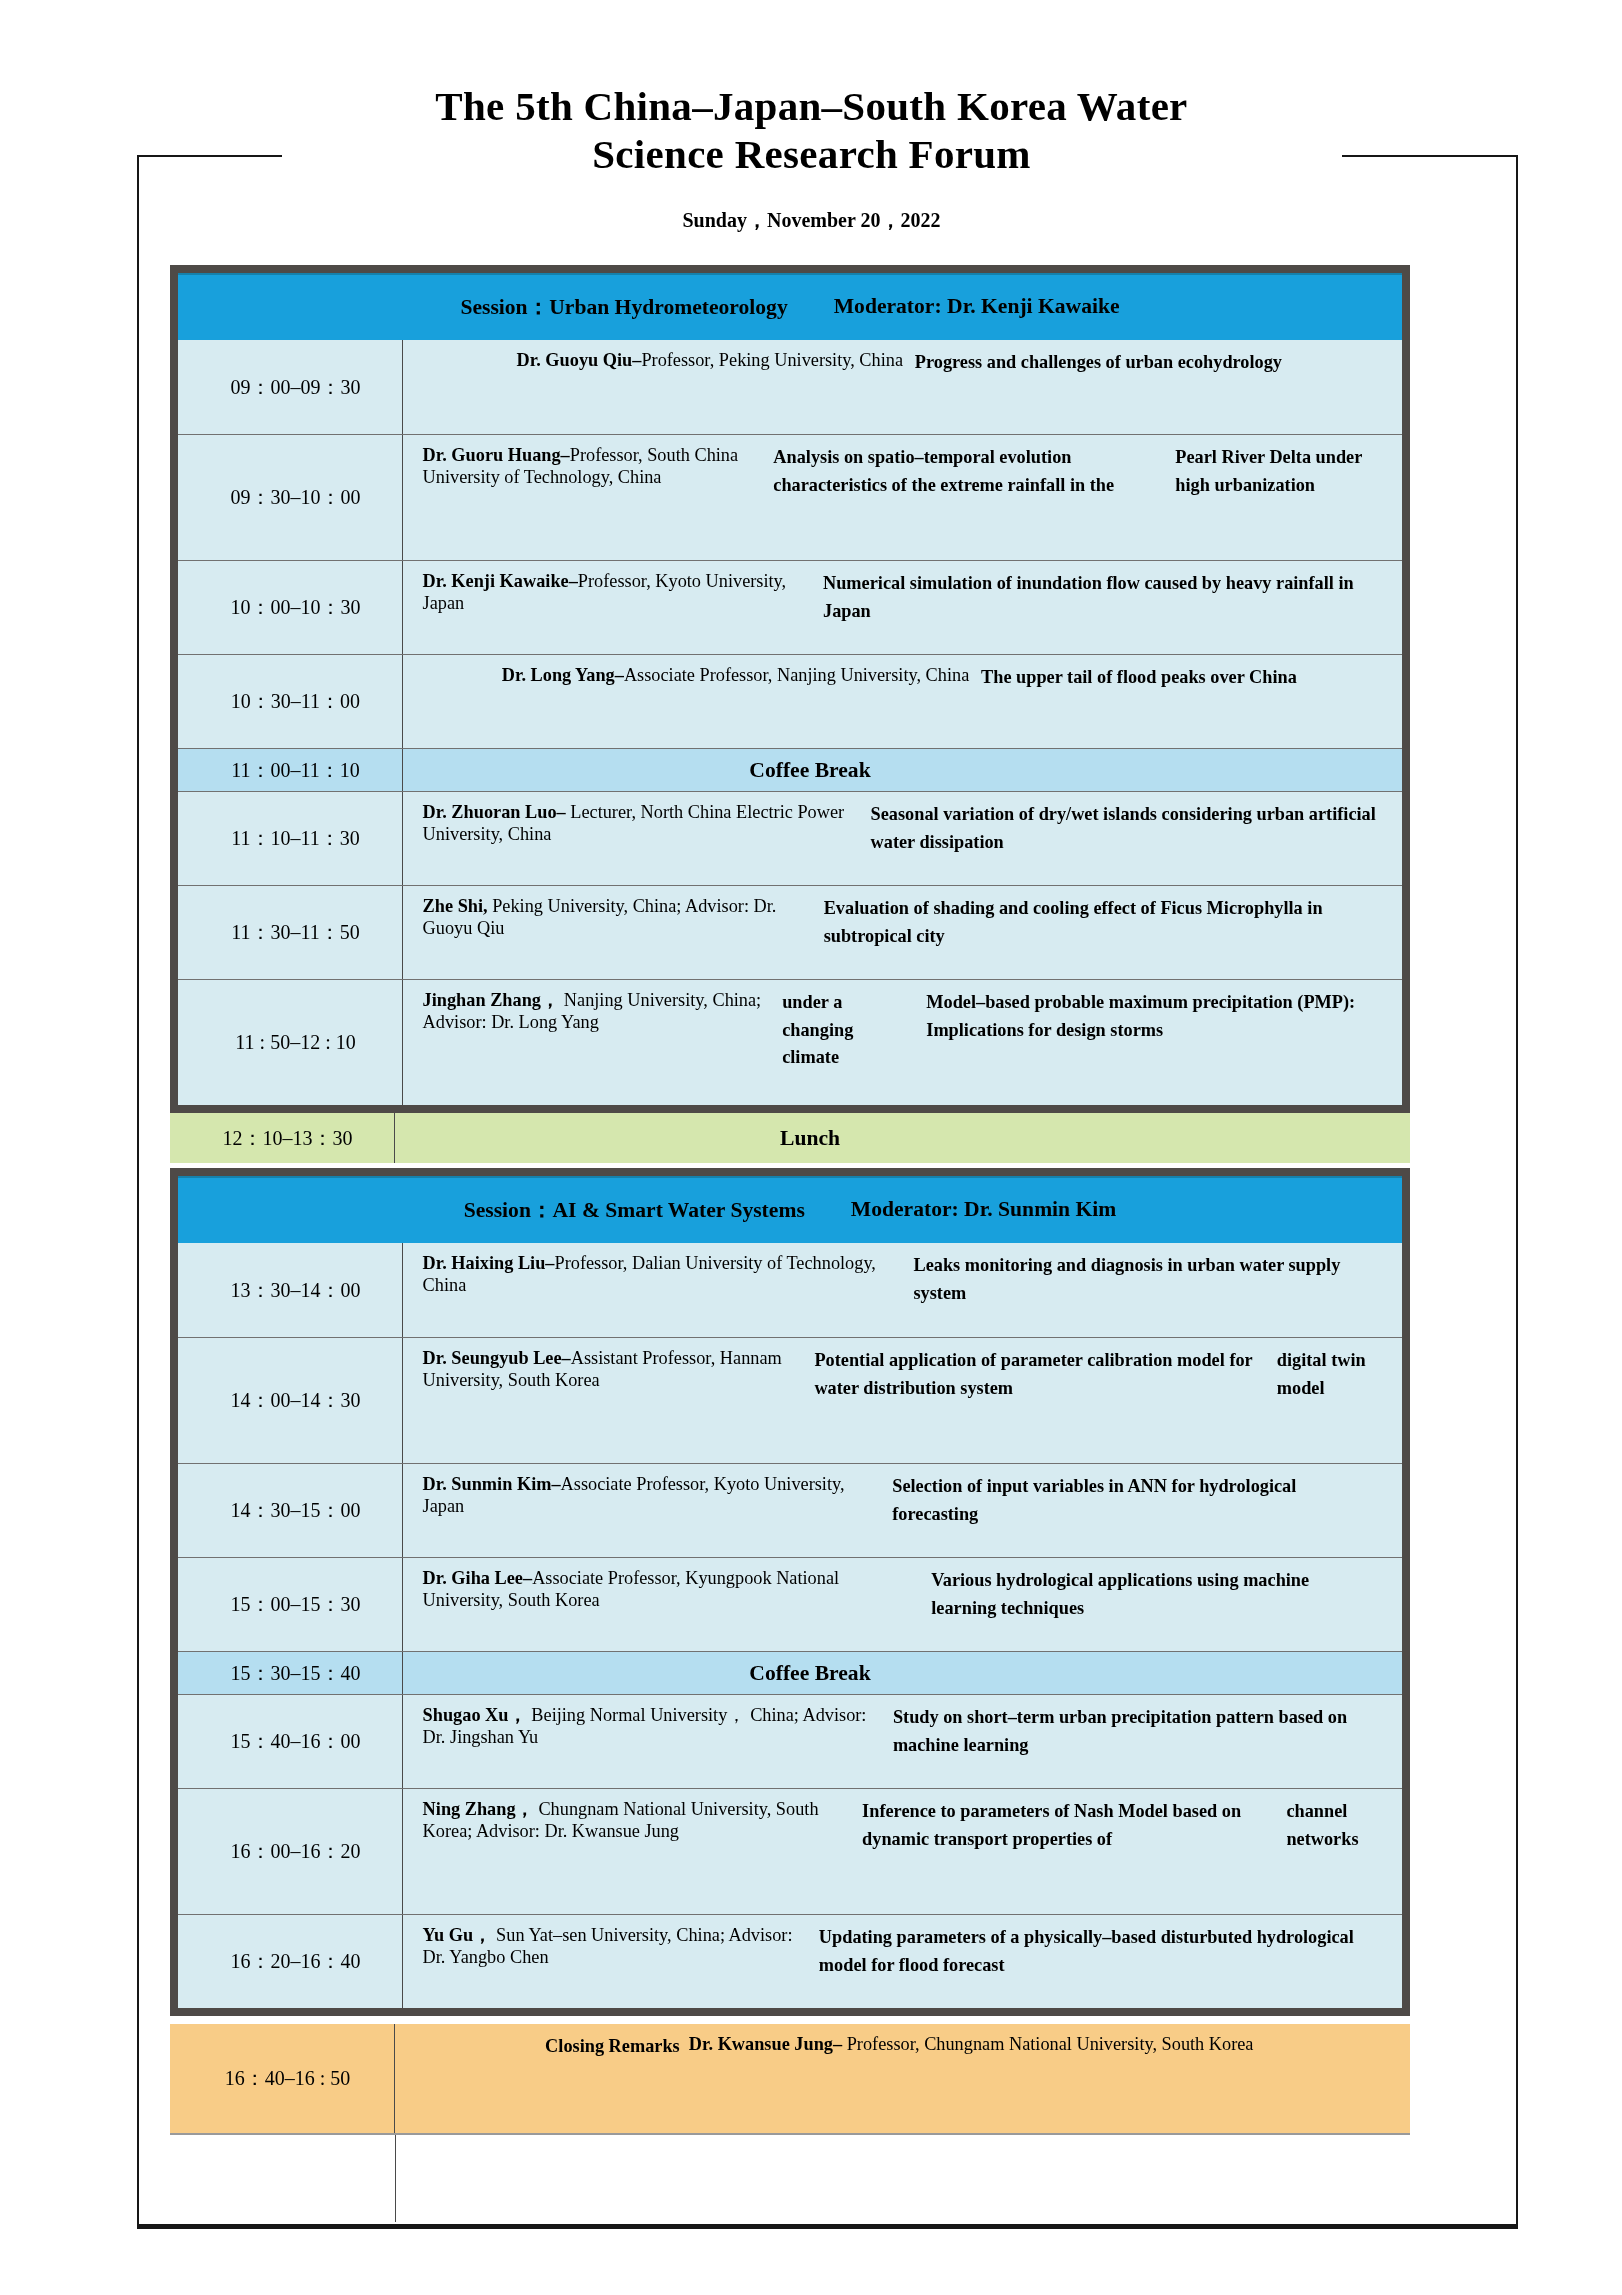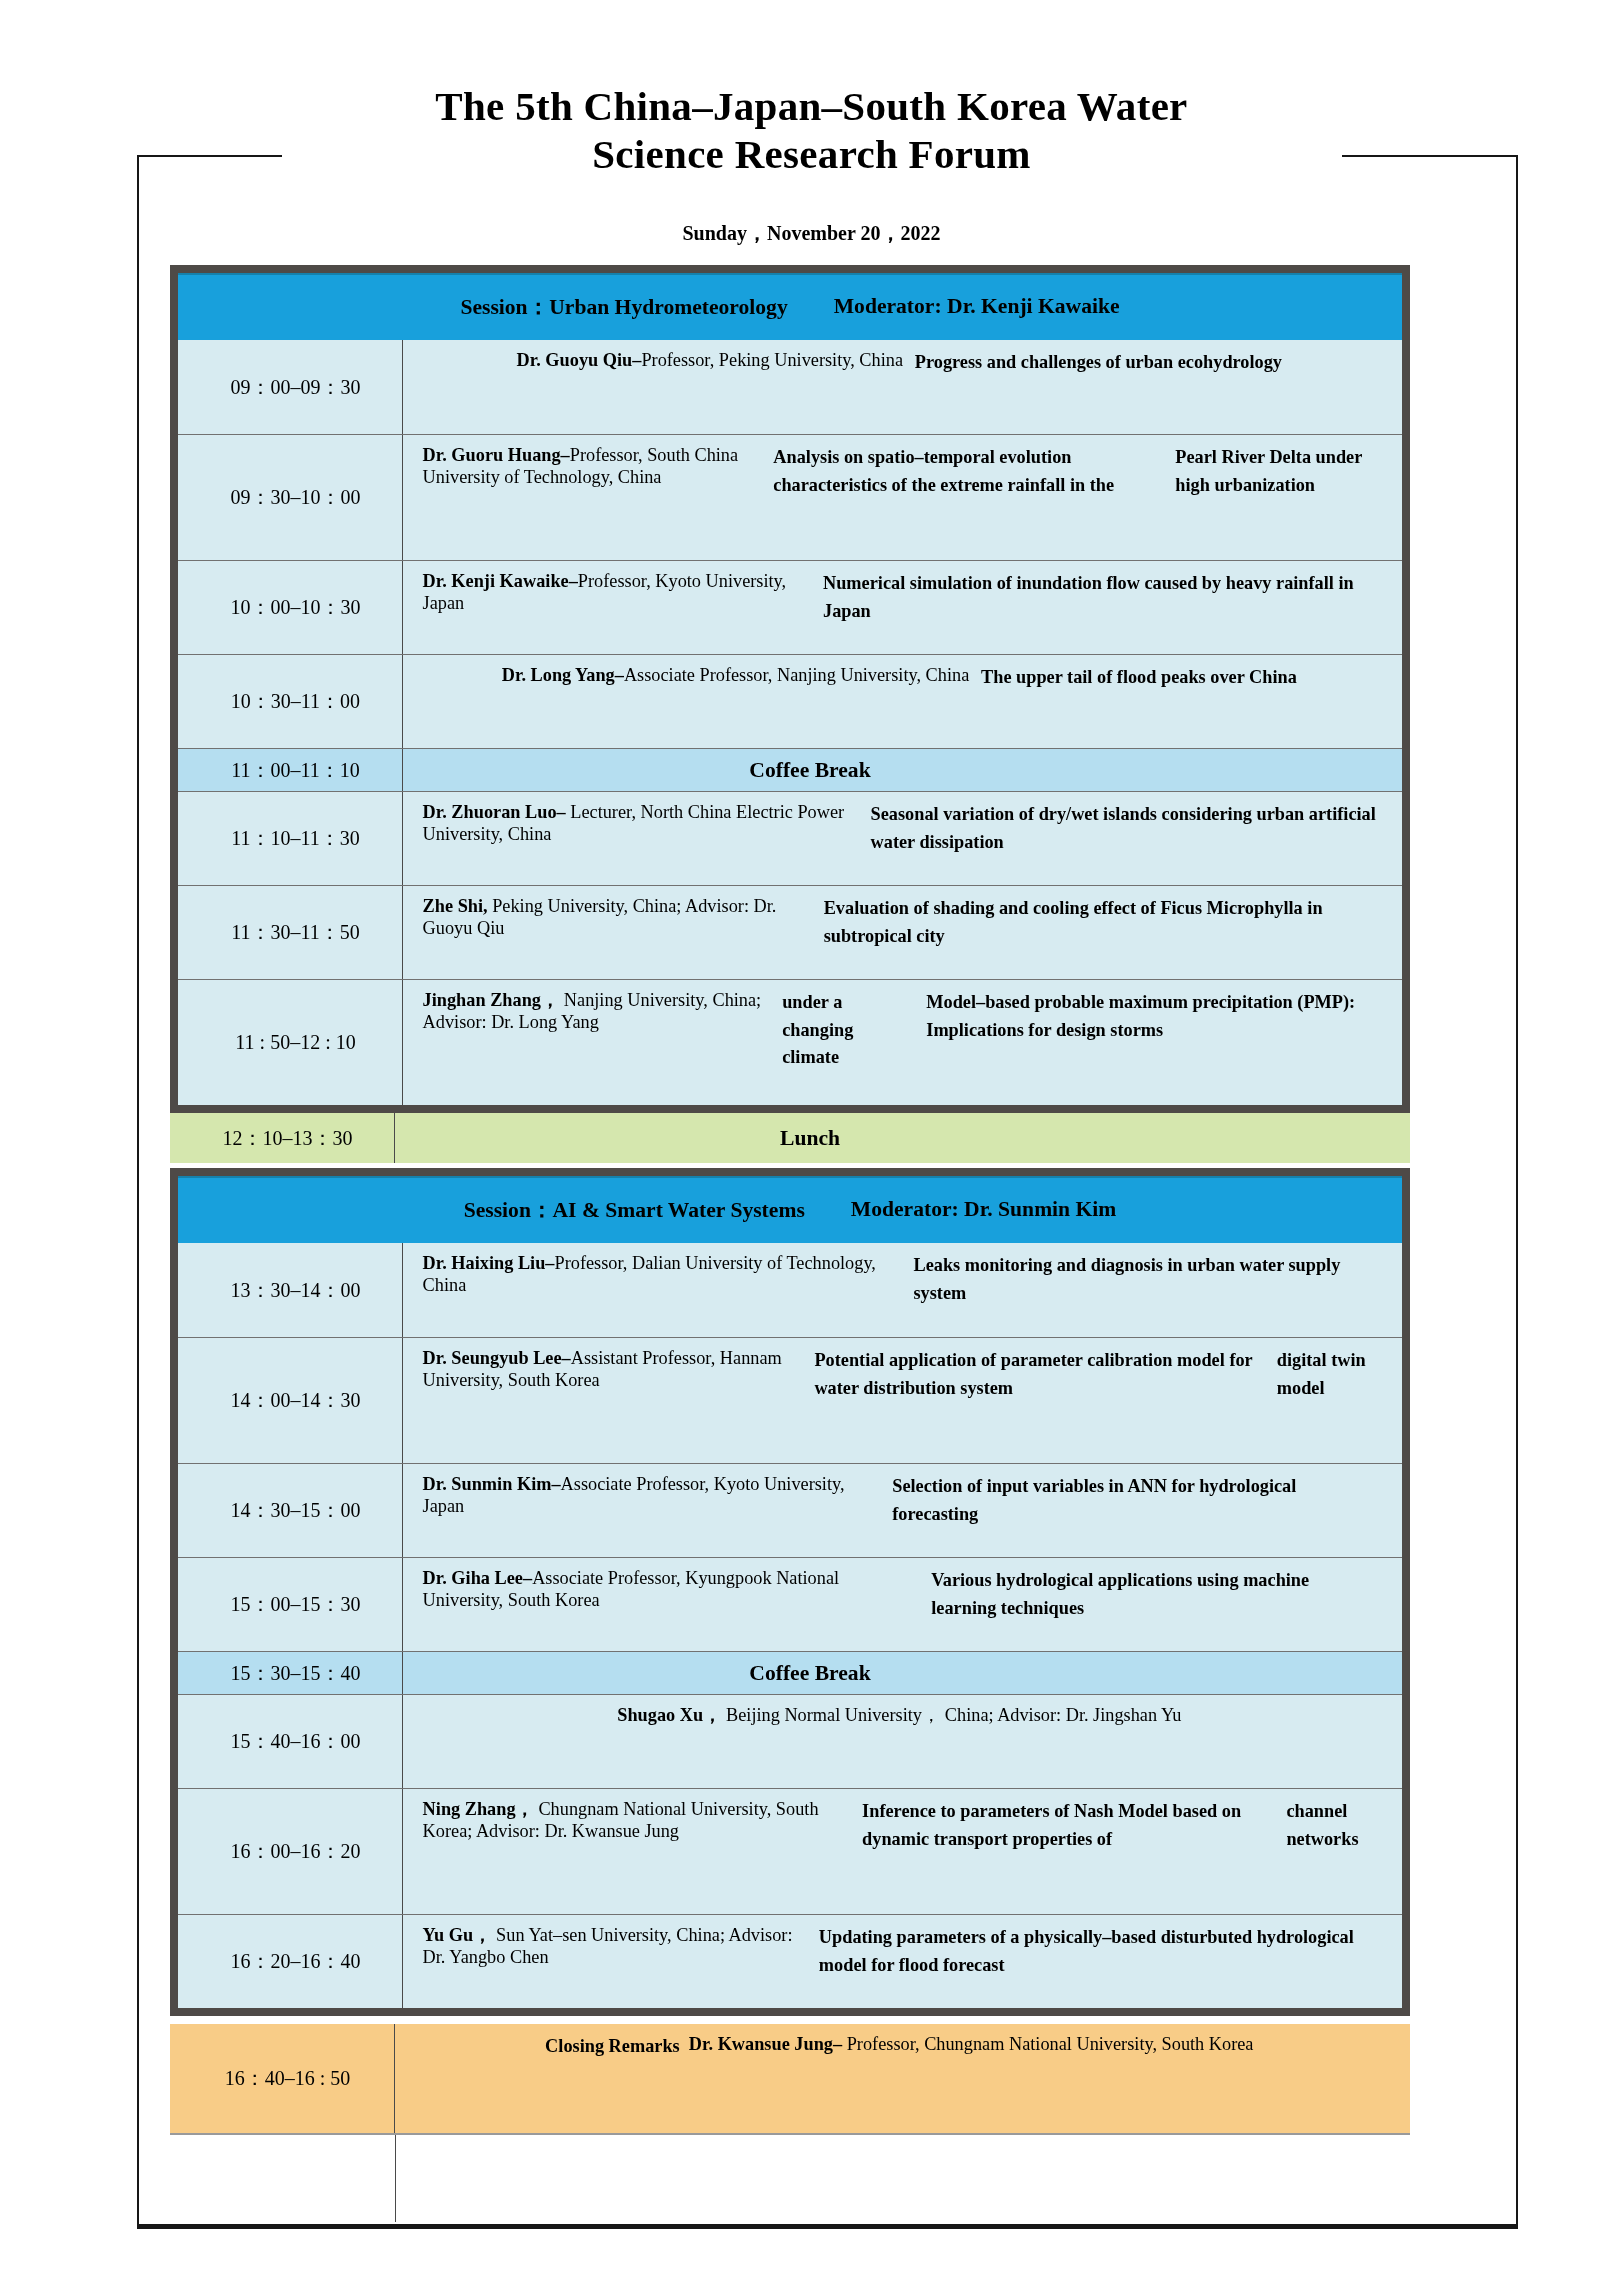--- a/index.html
+++ b/index.html
@@ -9,21 +9,21 @@
   }
   .page-border {
     position:absolute; left:137px; top:155px; width:1381px; height:2074px;
     border:2.6px solid #161616; border-bottom-width:5.2px; box-sizing:border-box;
   }
   .title-wrap {
     position:absolute; top:82px; left:50%; transform:translateX(-50%);
     width:1060px; background:#ffffff; text-align:center; z-index:3; padding-bottom:2.6px;
   }
   .title-line { font-size:41px; font-weight:bold; line-height:48px; letter-spacing:0.3px; }
-  .date-line { font-size:20px; font-weight:bold; margin-top:42px; }
+  .date-line { font-size:20px; font-weight:bold; margin-top:29px; }
 
   .schedule { position:absolute; left:170px; top:265px; width:1240px; z-index:2; }
   .stable { border:8.5px solid #4e4a47; box-sizing:border-box; width:100%; background:#d7ebf1; }
   .session-head {
     min-height:67px; background:#18a0dc; box-shadow:inset 0 2px 0 #1581ac;
     display:flex; align-items:center; justify-content:center; gap:46px;
     font-weight:bold; font-size:21.6px;
   }
   .row { display:flex; background:#d7ebf1; border-top:1.3px solid #717171; box-sizing:border-box; }
   .row.first { border-top:none; }
@@ -190,20 +190,21 @@
     <div class="row break">
       <div class="time">15：30–15：40</div>
       <div class="cell"></div>
       <div class="break-label">Coffee Break</div>
     </div>
 
     <div class="row h2">
       <div class="time">15：40–16：00</div>
       <div class="cell">
         <div class="speaker-line"><span class="b">Shugao Xu，</span><span> Beijing Normal University， China; Advisor: Dr. Jingshan Yu</span></div>
+        <div class="talk-line">Study on short–term urban precipitation pattern based on machine learning</div>
       </div>
     </div>
 
     <div class="row h3">
       <div class="time">16：00–16：20</div>
       <div class="cell">
         <div class="speaker-line"><span class="b">Ning Zhang，</span><span> Chungnam National University, South Korea; Advisor: Dr. Kwansue Jung</span></div>
         <div class="talk-line">Inference to parameters of Nash Model based on dynamic transport properties of</div>
         <div class="talk-line">channel networks</div>
       </div>

